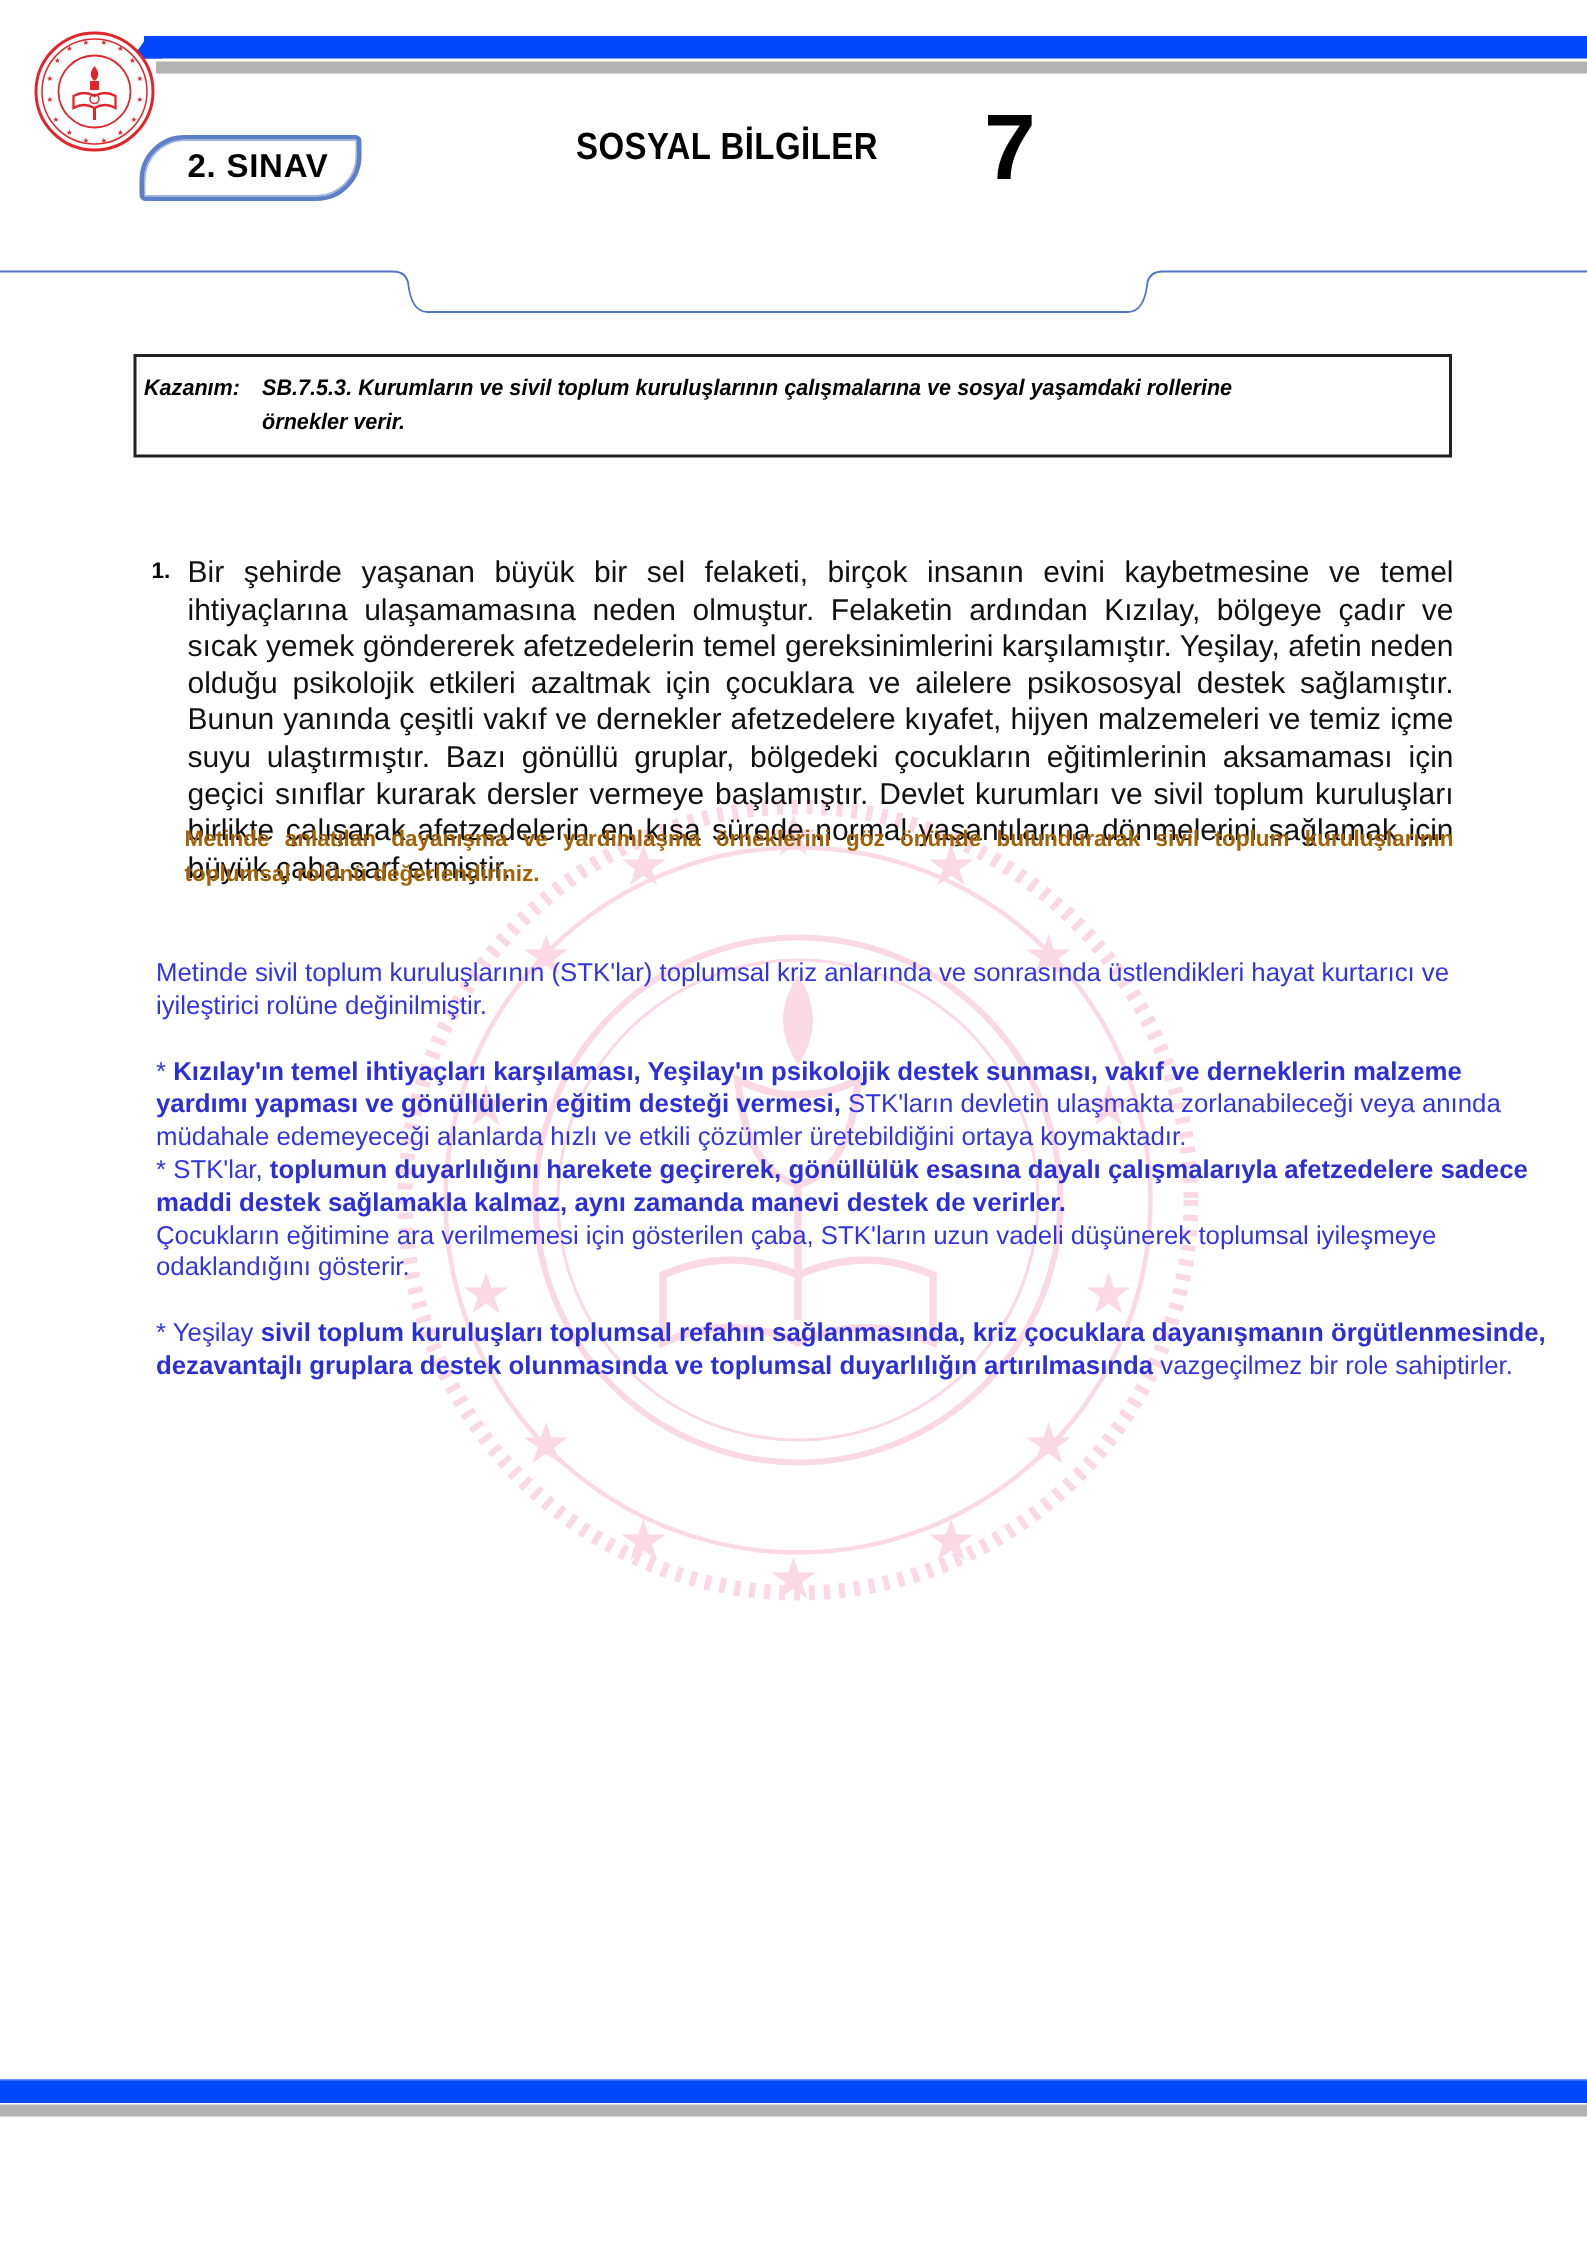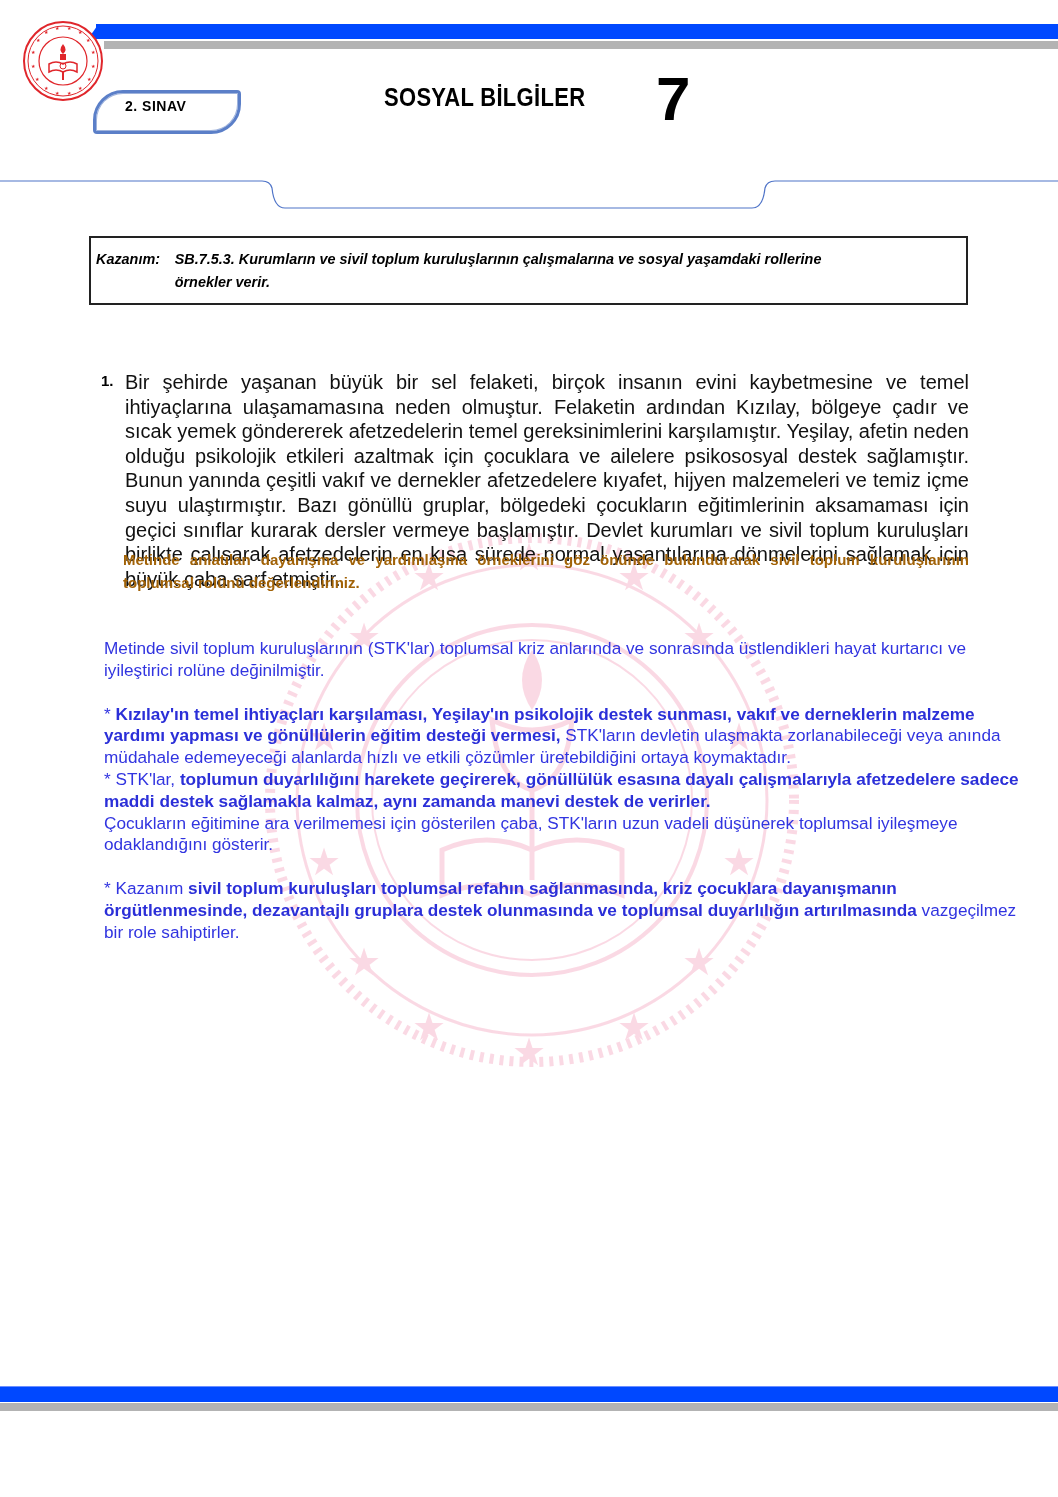--- a/index.html
+++ b/index.html
@@ -14,21 +14,21 @@
       content: ""; position: absolute; left: -8px; top: 0; width: 20px; height: 15px;
       background: #0048ff; transform: skewX(-35deg); transform-origin: bottom left;
     }
     .logo { position: absolute; left: 22px; top: 20px; width: 82px; height: 82px; }
     .exam-tab {
       position: absolute; left: 93px; top: 90px; width: 142px; height: 38px;
       border: 3px solid #5b7fc8; border-radius: 30px 4px 30px 4px; background: #fff;
       box-shadow: inset 0 0 0 1px #9fb3dc;
     }
     .exam-label {
-      position: absolute; left: 125px; top: 98px; font-size: 14px; font-weight: bold; letter-spacing: 0.5px;
+      position: absolute; left: 125px; top: 98px; font-size: 22px; font-weight: bold; letter-spacing: 0.5px;
     }
     .subject-title {
       position: absolute; left: 384px; top: 85px; font-size: 22px; font-weight: bold;
       transform: scaleY(1.15); letter-spacing: 0.3px;
     }
     .grade-number {
       position: absolute; left: 656px; top: 68px; font-size: 62px; font-weight: bold; line-height: 62px;
     }
     .header-line { position: absolute; left: 0; top: 180px; width: 1058px; height: 40px; }
     
@@ -150,17 +150,17 @@
 <div class="q-num">1.</div>
 <div class="q-body">Bir şehirde yaşanan büyük bir sel felaketi, birçok insanın evini kaybetmesine ve temel ihtiyaçlarına ulaşamamasına neden olmuştur. Felaketin ardından Kızılay, bölgeye çadır ve sıcak yemek göndererek afetzedelerin temel gereksinimlerini karşılamıştır. Yeşilay, afetin neden olduğu psikolojik etkileri azaltmak için çocuklara ve ailelere psikososyal destek sağlamıştır. Bunun yanında çeşitli vakıf ve dernekler afetzedelere kıyafet, hijyen malzemeleri ve temiz içme suyu ulaştırmıştır. Bazı gönüllü gruplar, bölgedeki çocukların eğitimlerinin aksamaması için geçici sınıflar kurarak dersler vermeye başlamıştır. Devlet kurumları ve sivil toplum kuruluşları birlikte çalışarak afetzedelerin en kısa sürede normal yaşantılarına dönmelerini sağlamak için büyük çaba sarf etmiştir.</div>
 <div class="q-prompt">Metinde anlatılan dayanışma ve yardımlaşma örneklerini göz önünde bulundurarak sivil toplum kuruluşlarının toplumsal rolünü değerlendiriniz.</div>
 
 <div class="answer">
   <p>Metinde sivil toplum kuruluşlarının (STK'lar) toplumsal kriz anlarında ve sonrasında üstlendikleri hayat kurtarıcı ve iyileştirici rolüne değinilmiştir.</p>
   <div class="gap"></div>
   <p><span>* </span><b>Kızılay'ın temel ihtiyaçları karşılaması, Yeşilay'ın psikolojik destek sunması, vakıf ve derneklerin malzeme yardımı yapması ve gönüllülerin eğitim desteği vermesi,</b><span> STK'ların devletin ulaşmakta zorlanabileceği veya anında müdahale edemeyeceği alanlarda hızlı ve etkili çözümler üretebildiğini ortaya koymaktadır.</span></p>
   <p><span>* STK'lar, </span><b>toplumun duyarlılığını harekete geçirerek, gönüllülük esasına dayalı çalışmalarıyla afetzedelere sadece maddi destek sağlamakla kalmaz, aynı zamanda manevi destek de verirler.</b><br><span>Çocukların eğitimine ara verilmemesi için gösterilen çaba, STK'ların uzun vadeli düşünerek toplumsal iyileşmeye odaklandığını gösterir.</span></p>
   <div class="gap"></div>
-  <p><span>* Kazanım </span><b>sivil toplum kuruluşları toplumsal refahın sağlanmasında, kriz çocuklara dayanışmanın örgütlenmesinde, dezavantajlı gruplara destek olunmasında ve toplumsal duyarlılığın artırılmasında</b><span> vazgeçilmez bir role sahiptirler.</span></p>
+  <p><span>* Yeşilay </span><b>sivil toplum kuruluşları toplumsal refahın sağlanmasında, kriz çocuklara dayanışmanın örgütlenmesinde, dezavantajlı gruplara destek olunmasında ve toplumsal duyarlılığın artırılmasında</b><span> vazgeçilmez bir role sahiptirler.</span></p>
 </div>
 
 <div class="foot-blue"></div>
 <div class="foot-grey"></div>
 
 </body></html>

